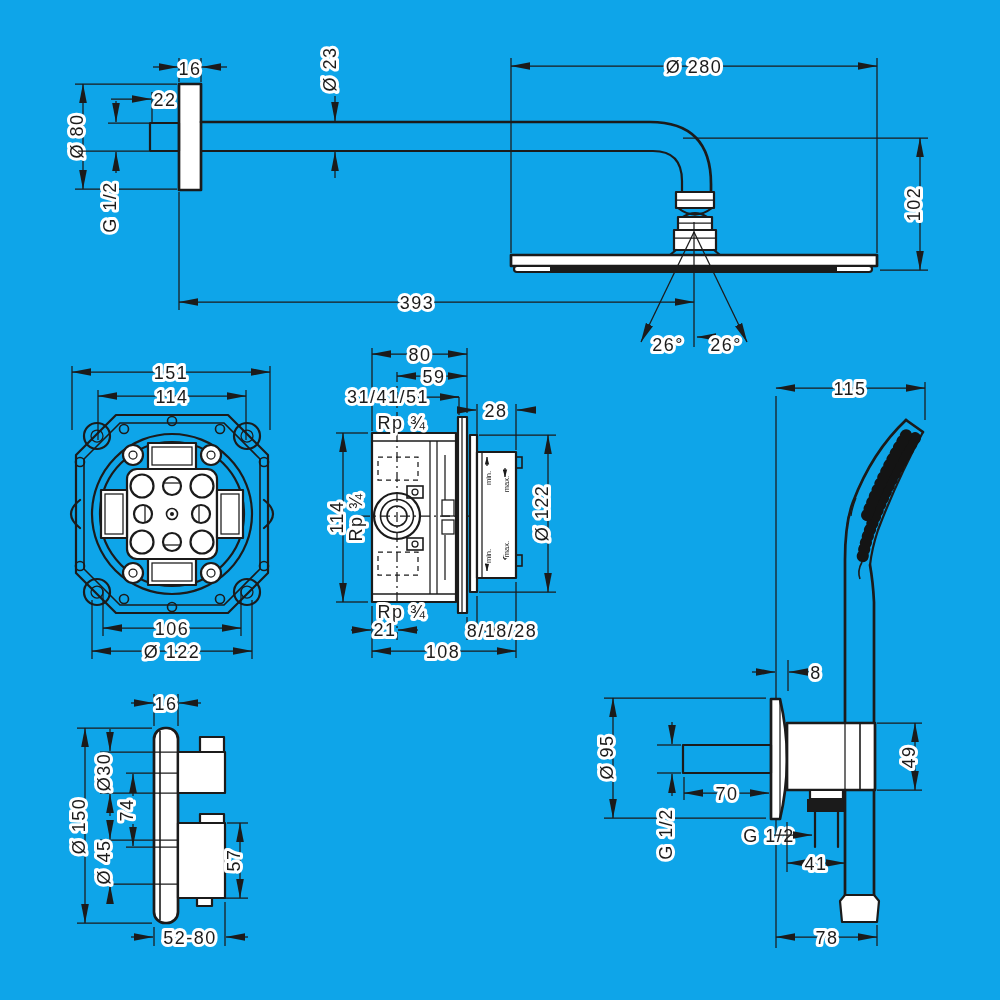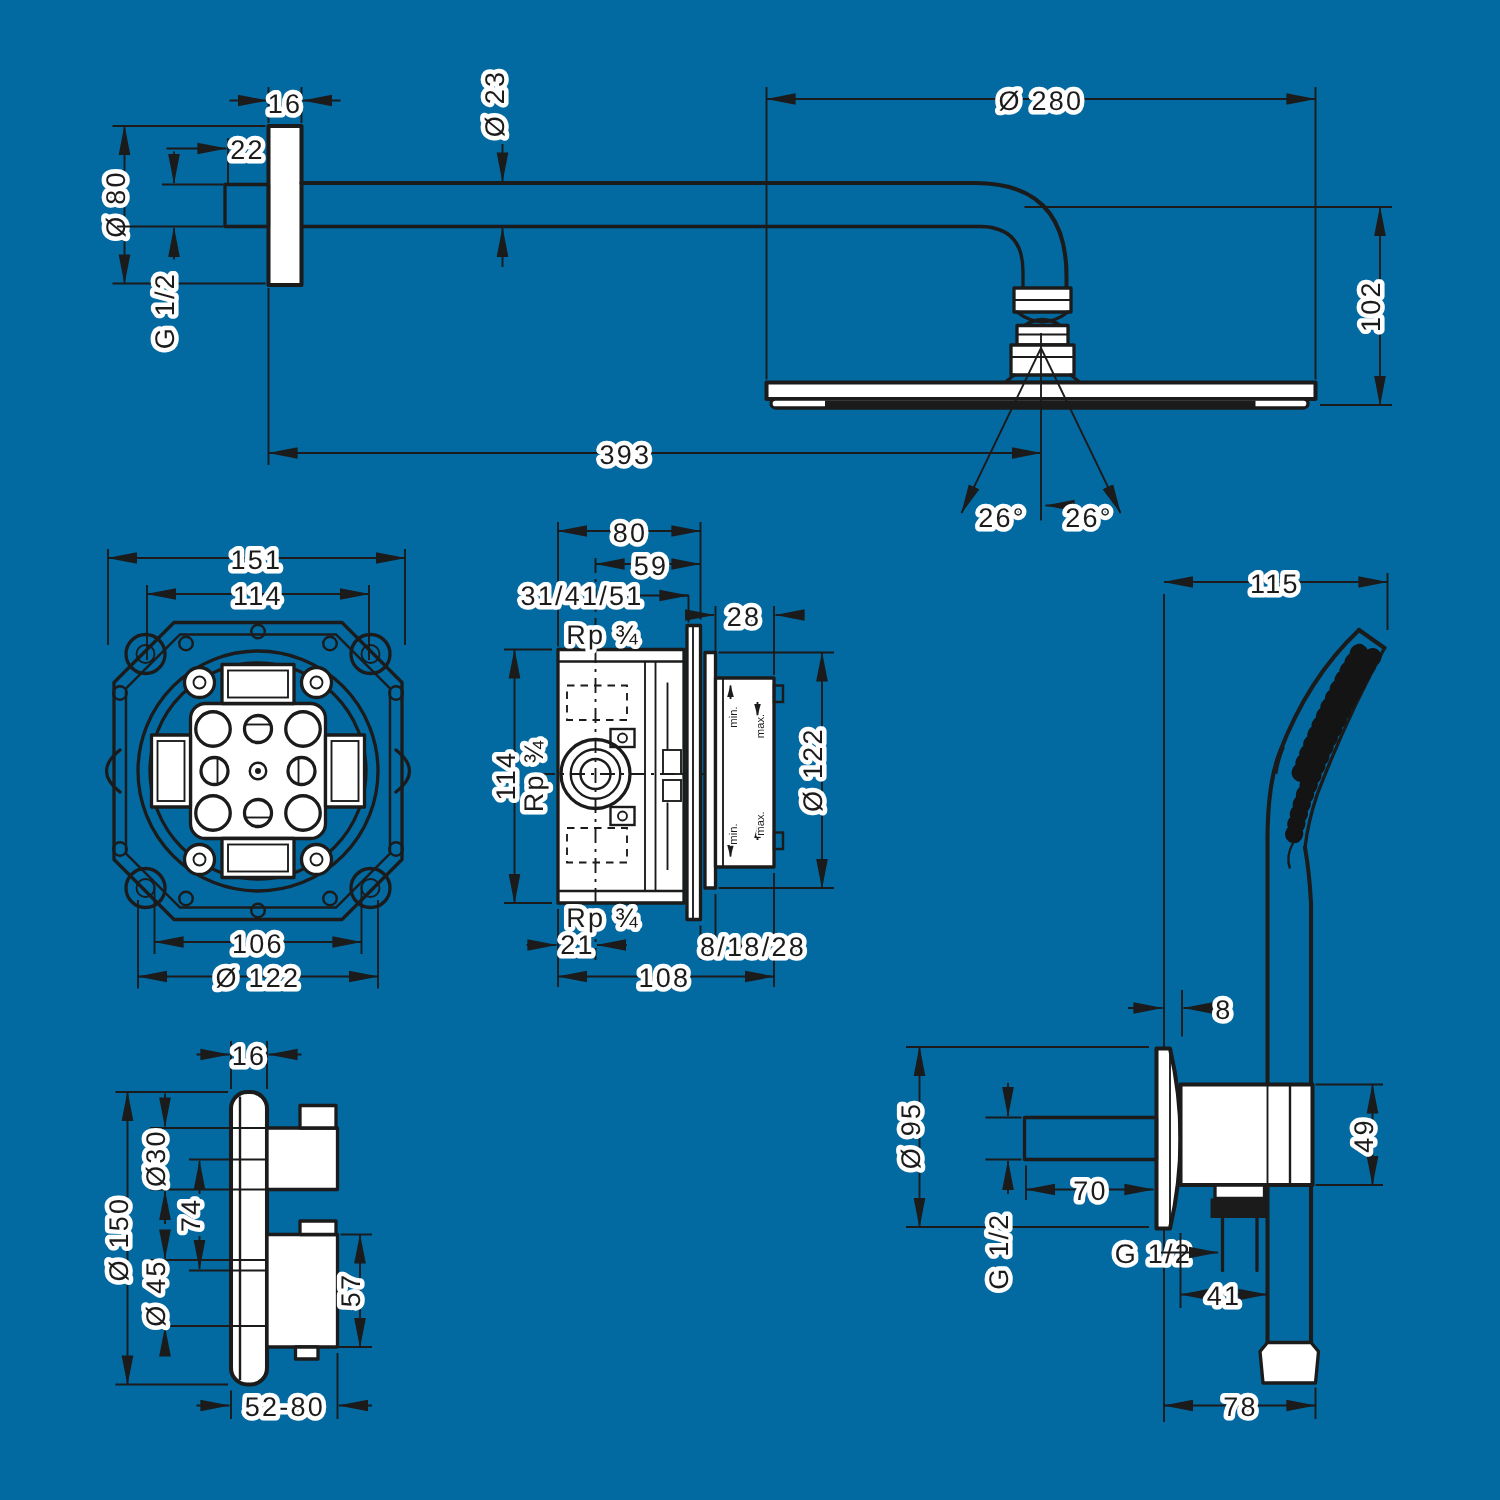--- a/index.html
+++ b/index.html
@@ -1,16 +1,16 @@
 <!DOCTYPE html>
 <html><head>
 <meta charset="utf-8">
 <style>
   html,body{margin:0;padding:0;background:#ffffff;}
-  #stage{width:1000px;height:1000px;background:#0369a1;position:relative;}
+  #stage{width:1000px;height:1000px;background:#0ea5e9;position:relative;}
   svg{display:block;}
   .ln{stroke:#1b1b1b;fill:none;stroke-width:2.2;stroke-linecap:round;stroke-linejoin:round;}
   .lw{stroke-width:2.7;}
   .fillw{fill:#ffffff;}
   .th{stroke:#1b1b1b;fill:none;stroke-width:1.25;}
   .t15{stroke-width:1.6;}
   .dsh{stroke-dasharray:10 4 2 4;}
   .hid{stroke-dasharray:5 4;}
   .me{marker-end:url(#ar);}
   .mb{marker-start:url(#ar);marker-end:url(#ar);}

